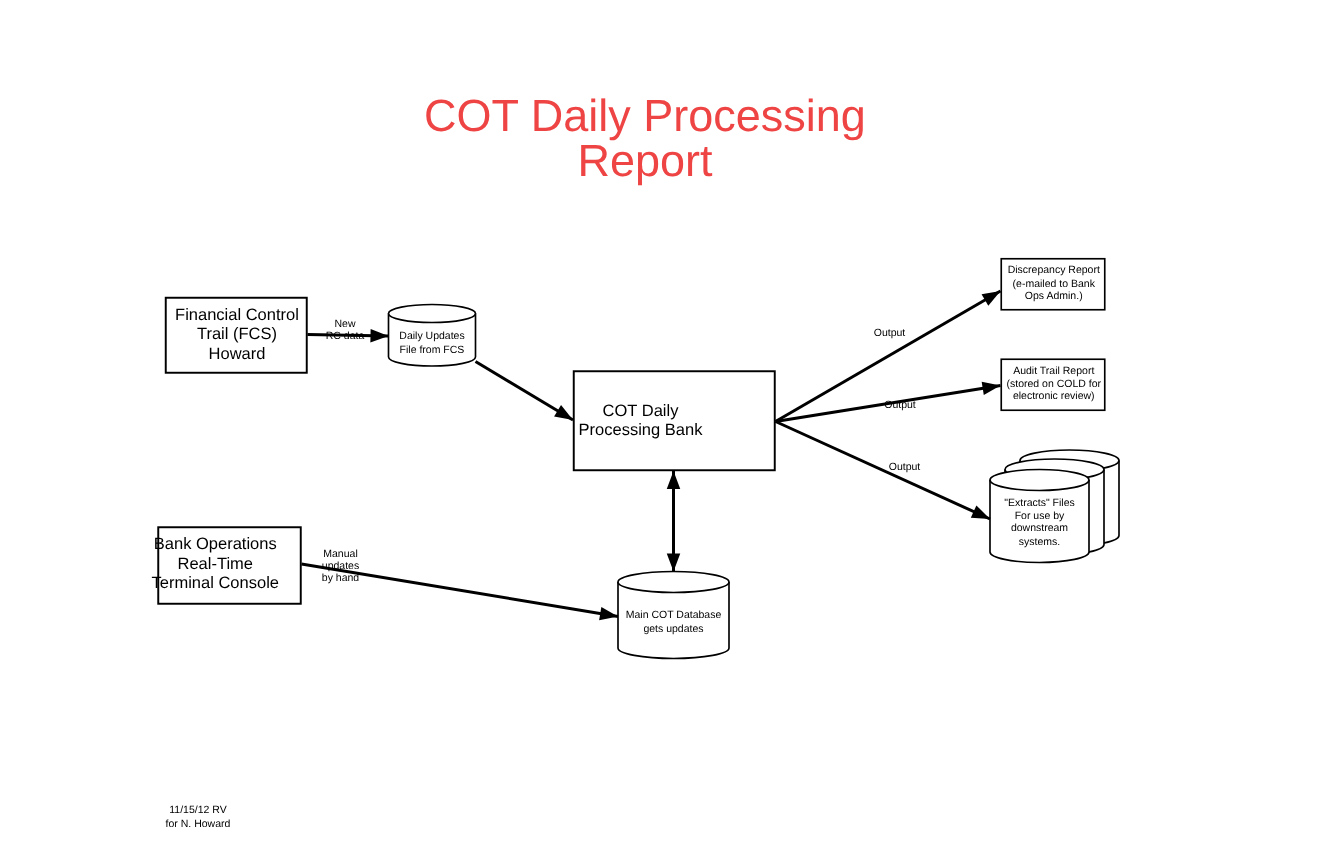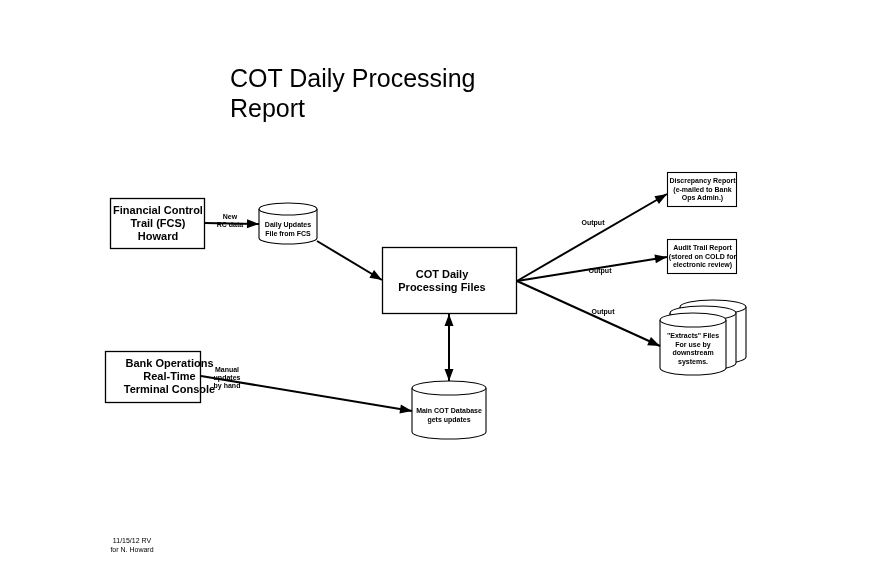--- a/index.html
+++ b/index.html
@@ -1,19 +1,19 @@
 <!DOCTYPE html>
 <html><head>
 <meta charset="utf-8">
 <style>
   html, body { margin: 0; padding: 0; background: #ffffff; }
   body { width: 878px; height: 574px; overflow: hidden; position: relative; font-family: "Liberation Sans", sans-serif; }
   #canvas { position: absolute; left: 0; top: 0; width: 878px; height: 574px; }
-  .title { position: absolute; left: 230px; width: 400px; text-align: left; font-size: 25px; line-height: 30px; color: #000000; top: 63px; }
-  .lbl { position: absolute; text-align: center; color: #000; white-space: nowrap; font-weight: bold; }
+  .title { position: absolute; left: 230px; width: 400px; text-align: center; font-size: 30px; line-height: 30px; color: #ef4444; top: 63px; }
+  .lbl { position: absolute; text-align: center; color: #000; white-space: nowrap; }
   .proc { font-size: 11px; line-height: 13px; }
   .small { font-size: 7px; line-height: 8.5px; }
   .edge { font-size: 7px; line-height: 8px; background: transparent; }
   .footer { position: absolute; left: 100px; top: 536px; width: 64px; text-align: center; font-size: 7px; line-height: 9px; color: #000; }
 </style>
 </head>
 <body>
 
 <svg id="canvas" width="878" height="574" viewBox="0 0 878 574" xmlns="http://www.w3.org/2000/svg">
   <defs>
@@ -64,29 +64,29 @@
   <div>COT Daily Processing</div>
   <div>Report</div>
 </div>
 
 <div class="lbl proc" style="left:111px; top:204px; width:94px;">
   <div>Financial Control</div>
   <div>Trail (FCS)</div>
   <div>Howard</div>
 </div>
 
-<div class="lbl proc" style="left:122px; top:357px; width:95px;">
+<div class="lbl proc" style="left:96px; top:357px; width:95px;">
   <div>Bank Operations</div>
   <div>Real-Time</div>
   <div>Terminal Console</div>
 </div>
 
-<div class="lbl proc" style="left:375px; top:268px; width:134px;text-align:center;">
+<div class="lbl proc" style="left:360px; top:268px; width:134px;text-align:center;">
   <div>COT Daily</div>
-  <div>Processing Files</div>
+  <div>Processing Bank</div>
 </div>
 
 <div class="lbl small" style="left:259px; top:221px; width:58px;">
   <div>Daily Updates</div>
   <div>File from FCS</div>
 </div>
 
 <div class="lbl small" style="left:412px; top:407px; width:74px;">
   <div>Main COT Database</div>
   <div>gets updates</div>

